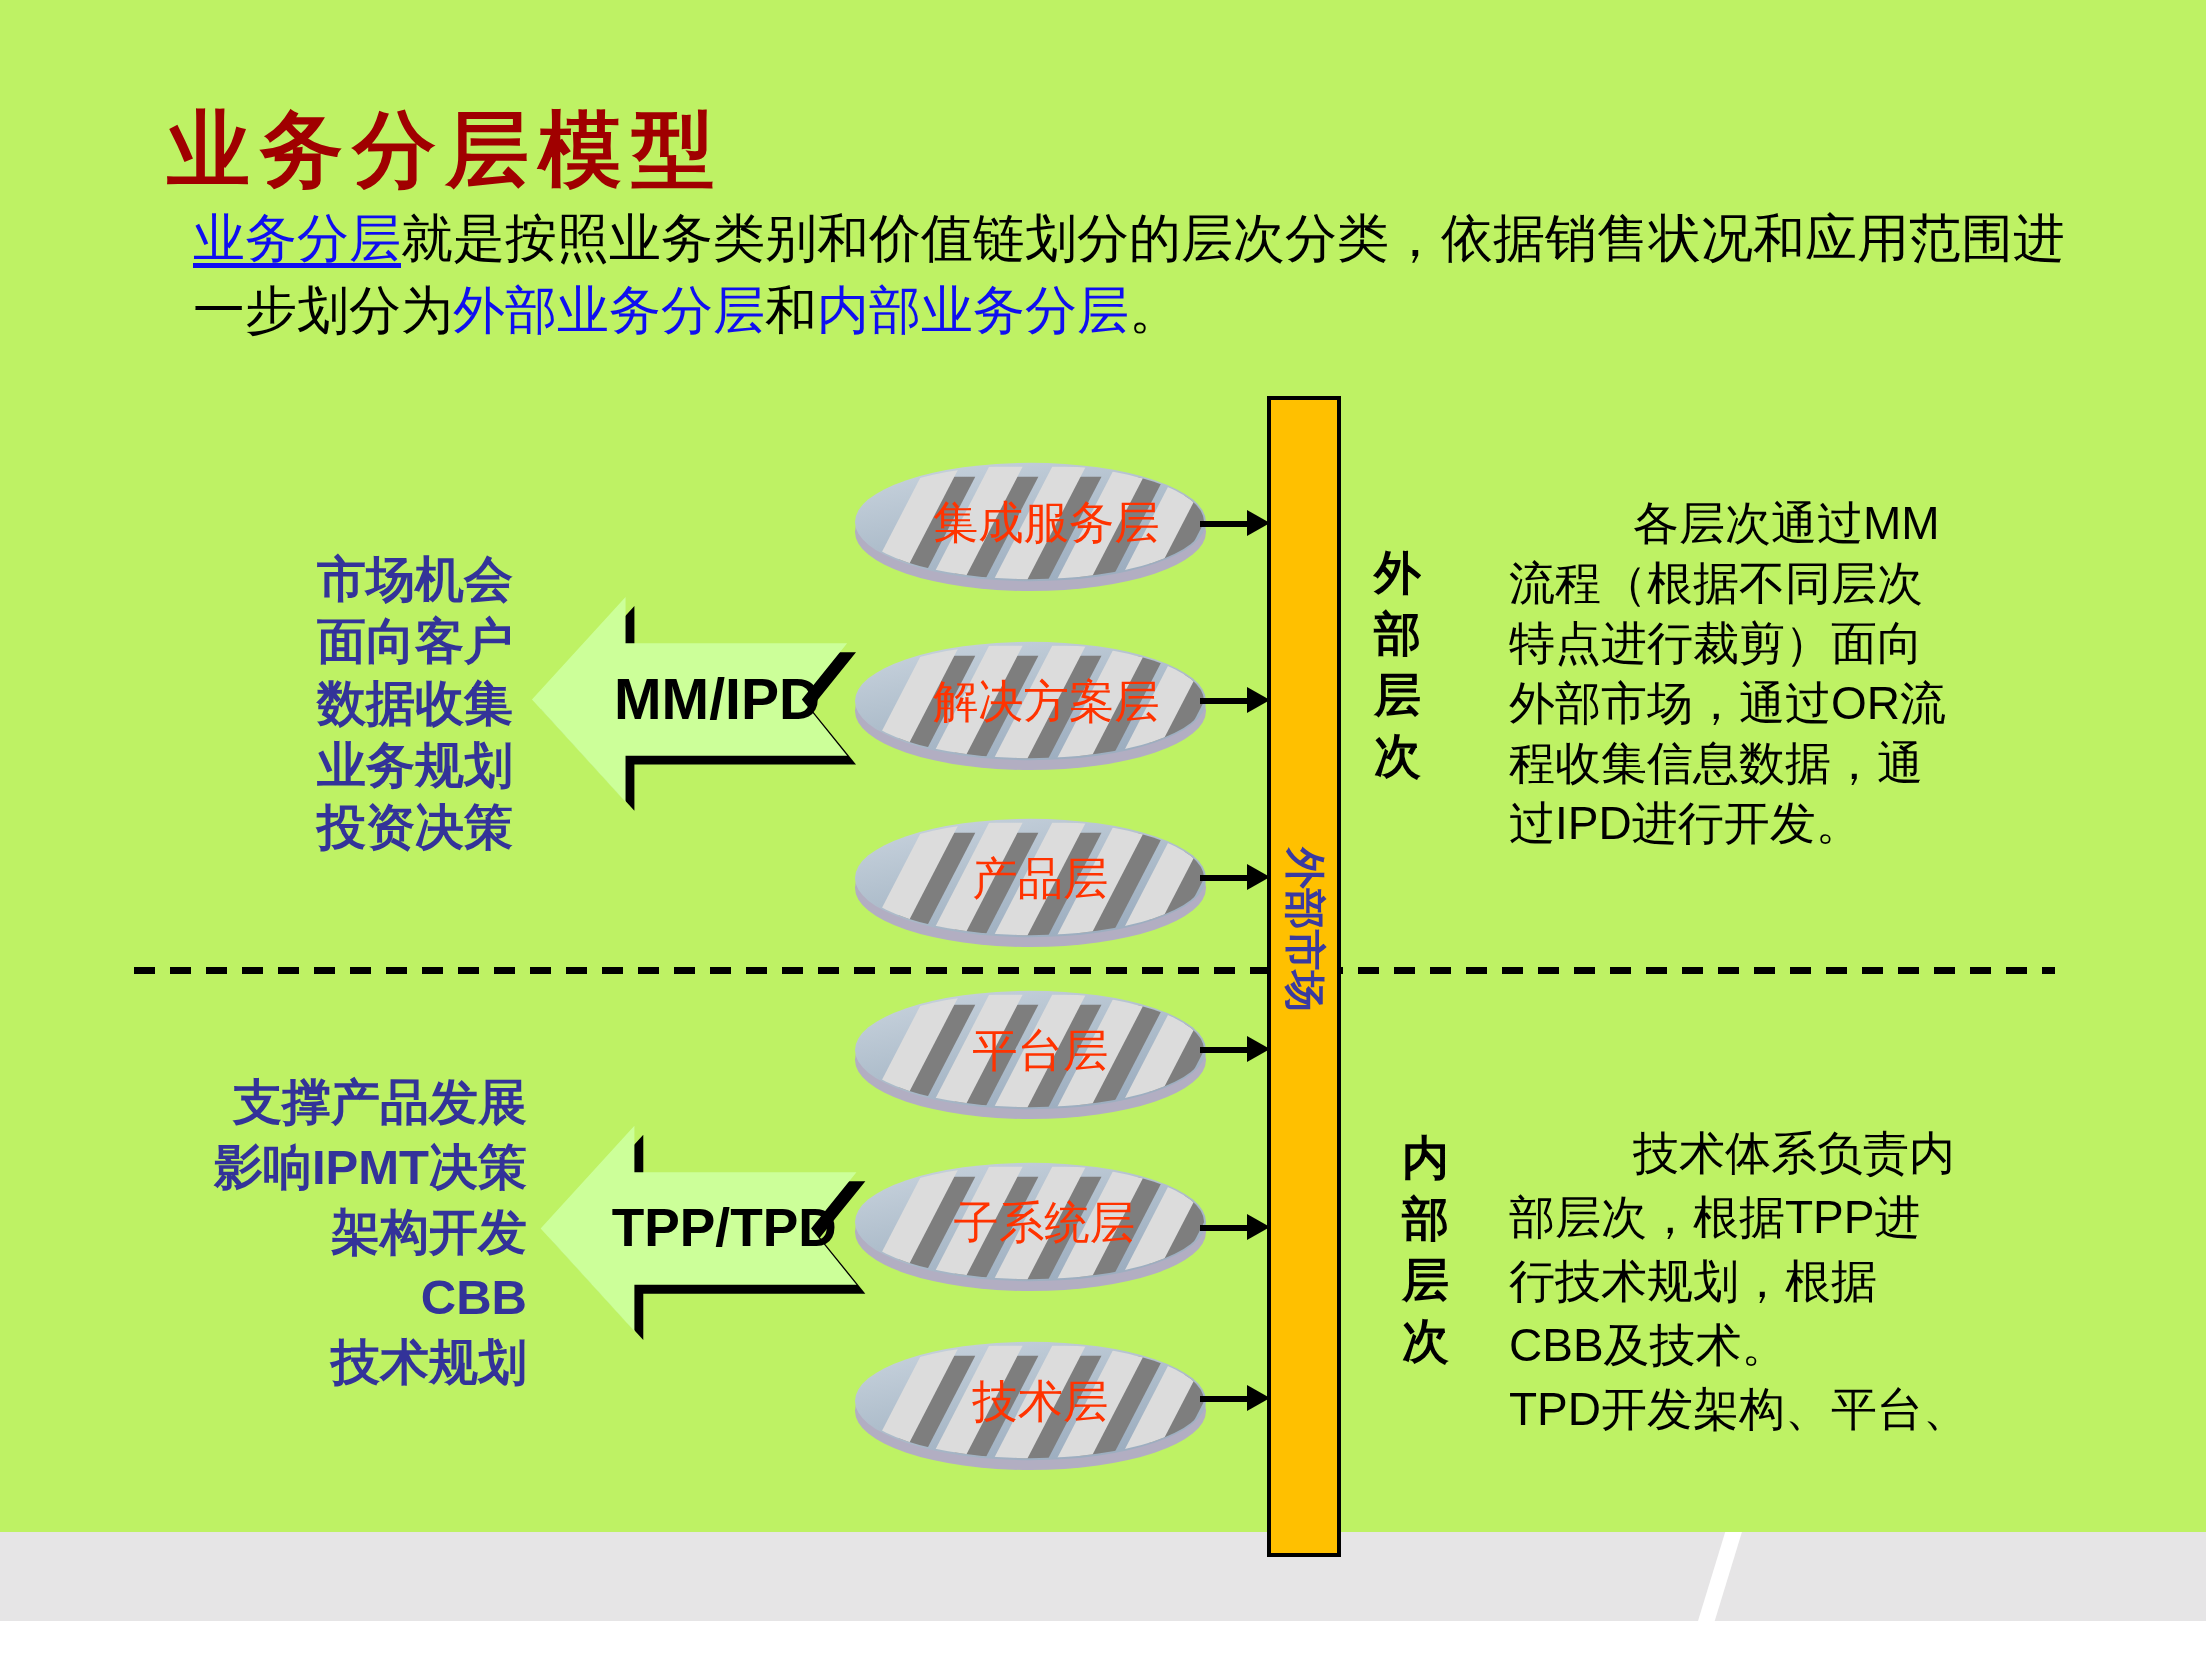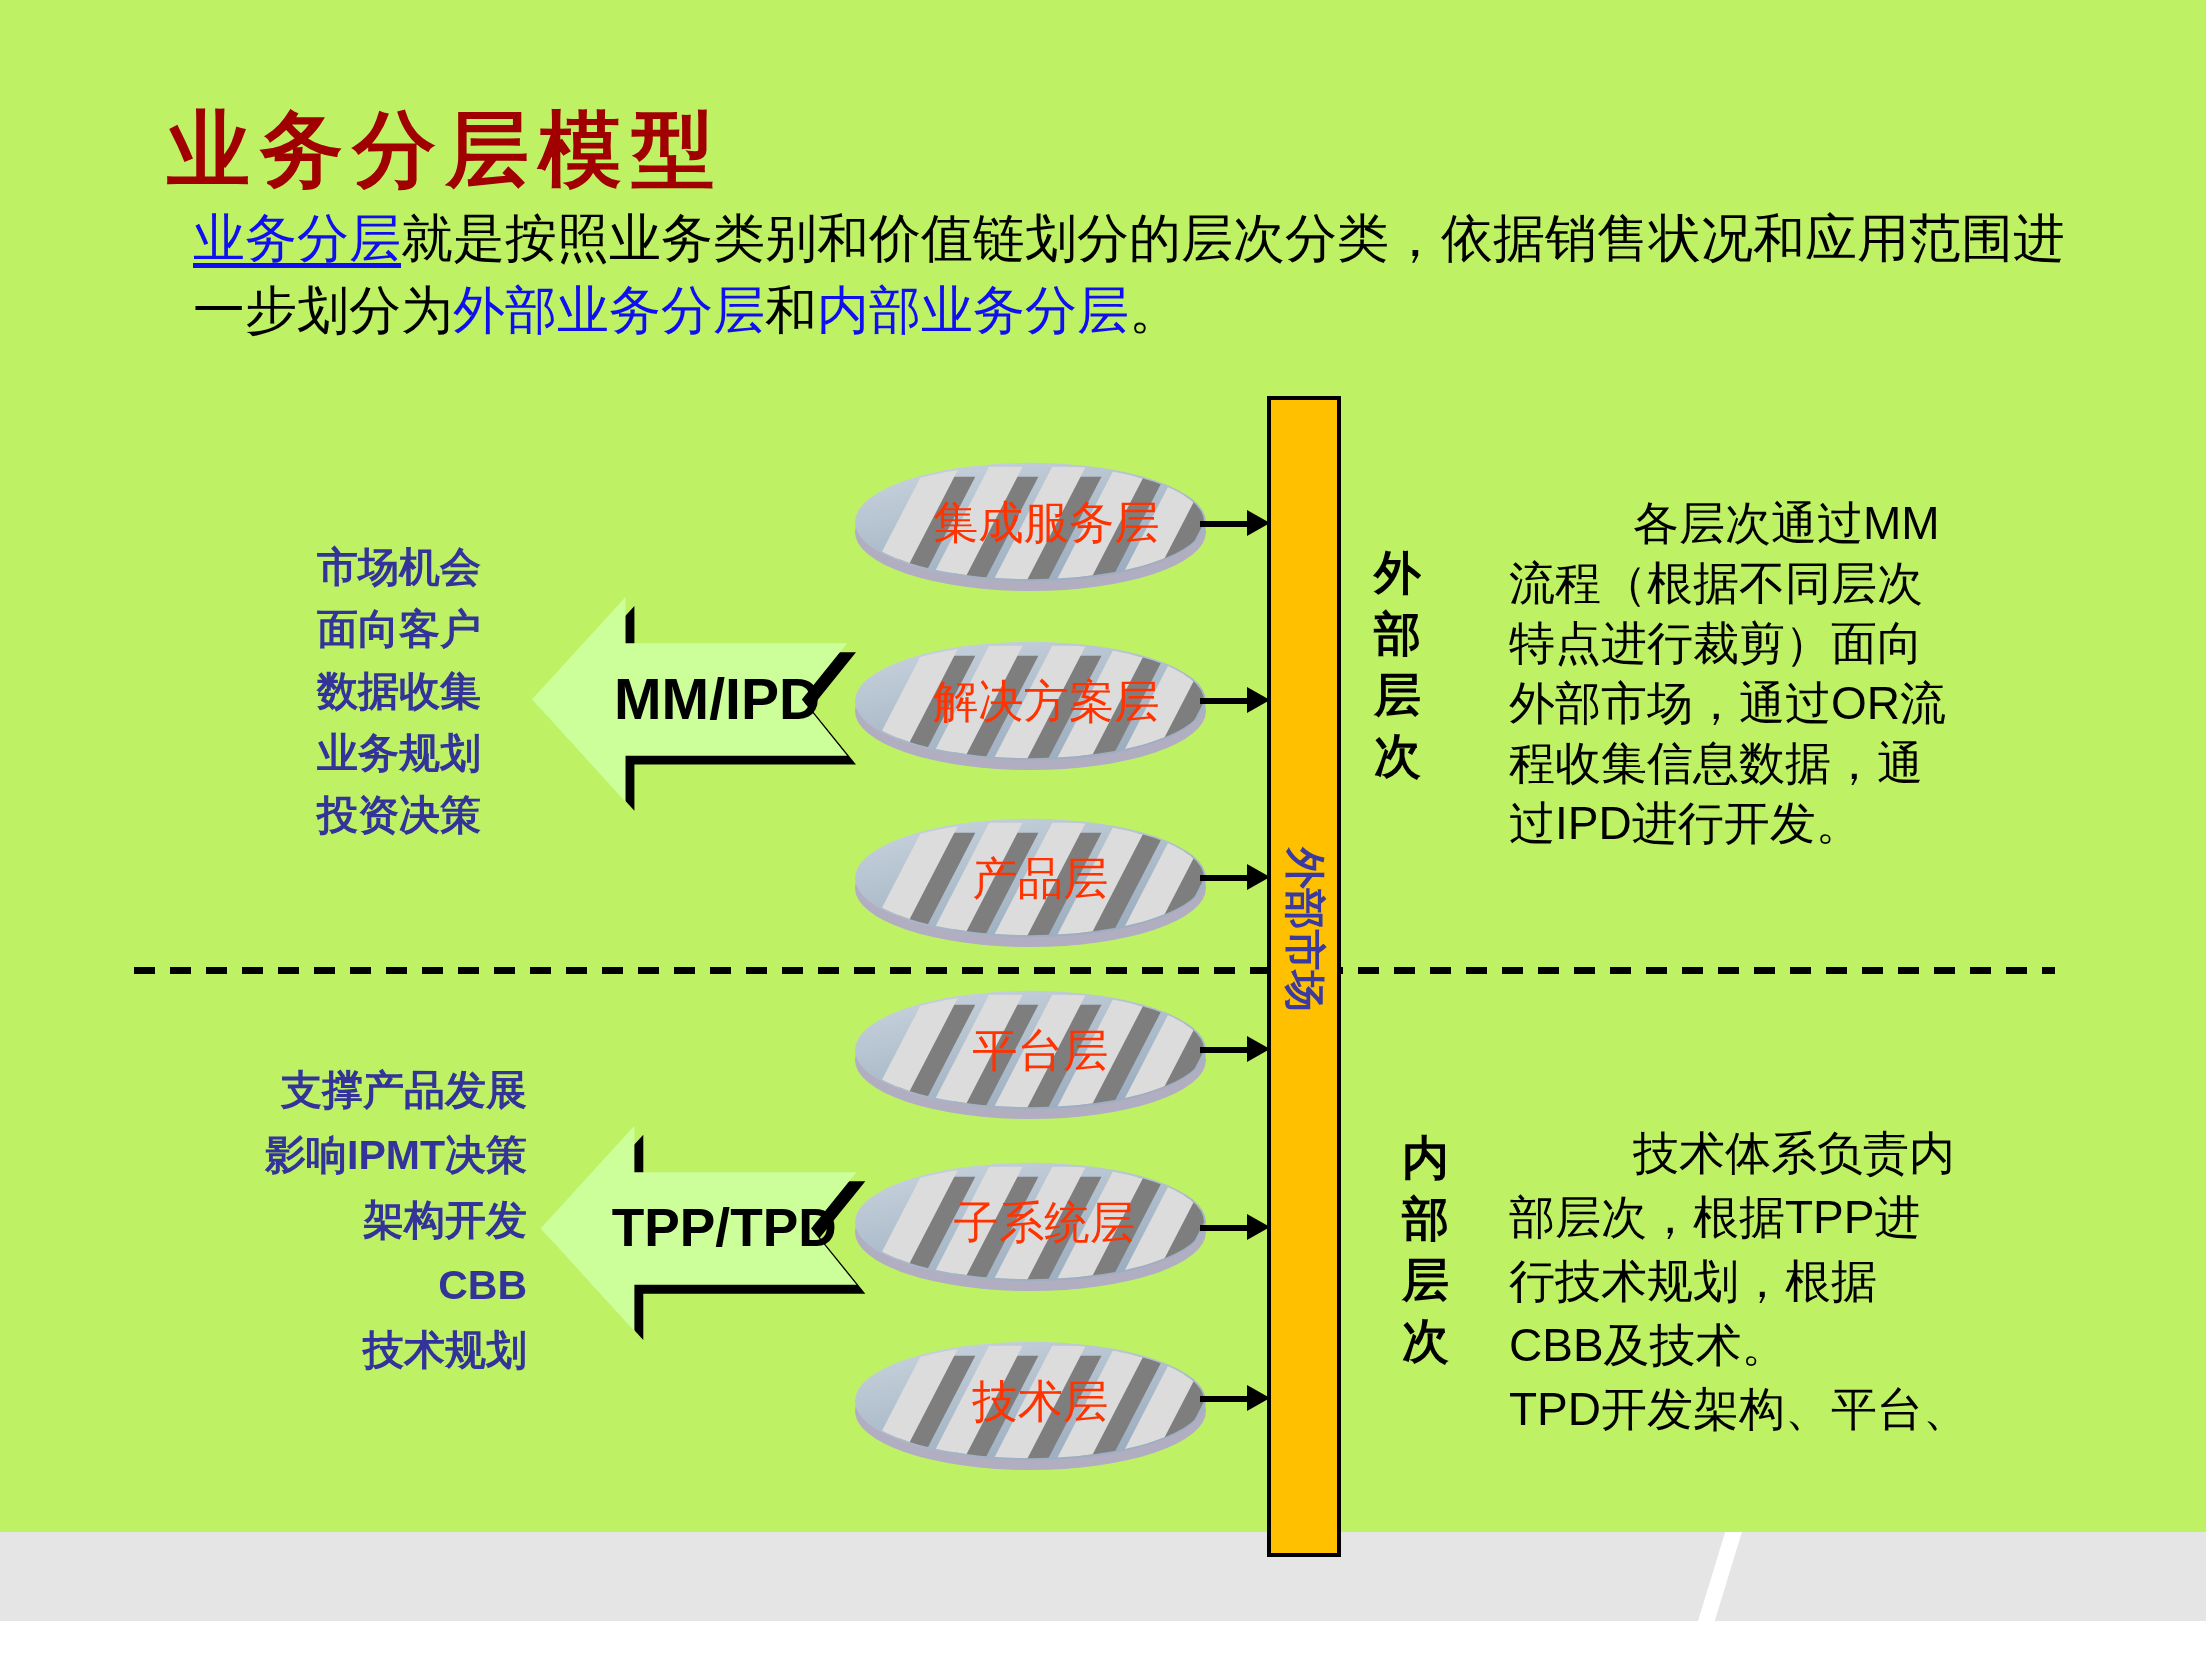--- a/index.html
+++ b/index.html
@@ -6,21 +6,21 @@
   .slide{position:relative;width:2207px;height:1621px;overflow:hidden;background:#bef264;
          font-family:"Liberation Sans","DejaVu Sans",sans-serif;}
 
   .title{position:absolute;left:167px;top:95px;margin:0;font-size:83px;font-weight:800;
          letter-spacing:9.9px;color:#A00000;}
 
   .intro{position:absolute;left:193px;top:202px;font-size:52px;line-height:72px;color:#000;white-space:nowrap;}
   .blue{color:#0F0FF0;}
   .ul{text-decoration:underline;text-underline-offset:6.9px;}
 
-  .navy-list{position:absolute;color:#333399;font-weight:bold;font-size:41px;}
+  .navy-list{position:absolute;color:#333399;font-weight:bold;font-size:49px;margin-top:12px;}
   .list-top{left:317px;top:536px;line-height:62px;text-align:left;}
   .list-bottom{left:176px;top:1058px;width:351px;line-height:65px;text-align:right;}
 
   .arrow-svg{position:absolute;z-index:2;}
   .layer-svg{position:absolute;left:853px;width:355px;height:146px;z-index:2;}
 
   .connector{position:absolute;left:1200px;width:49px;height:5.9px;background:#000;z-index:2;}
   .connector::after{content:'';position:absolute;left:47px;top:-10.8px;width:0;height:0;
       border-left:23.6px solid #000;border-top:13.8px solid transparent;border-bottom:13.8px solid transparent;}
 

